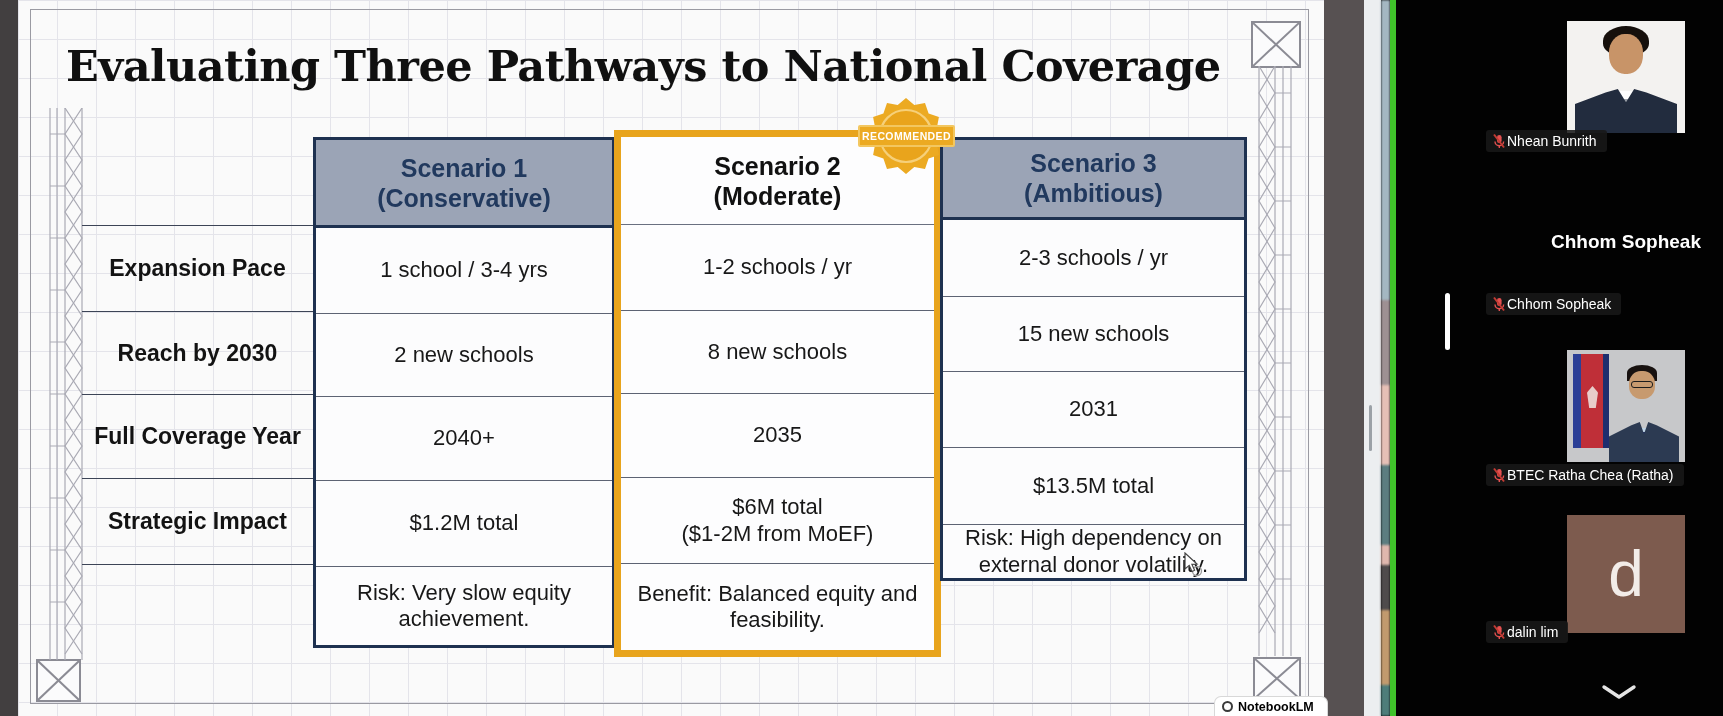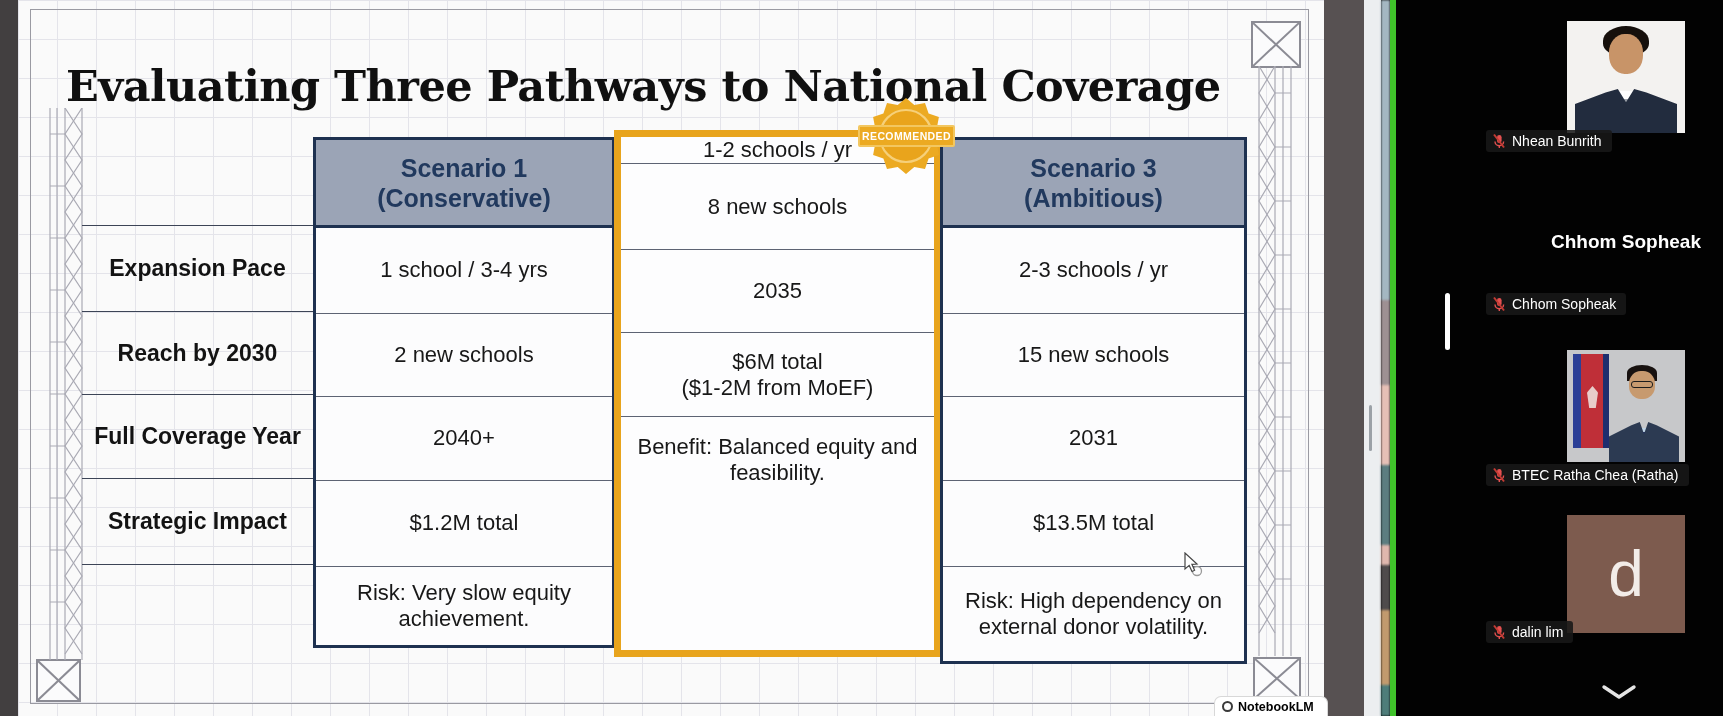--- a/index.html
+++ b/index.html
@@ -10,33 +10,33 @@
   
   .slide{position:absolute;left:18px;top:0;width:1306px;height:716px;background:#fafafa;
          background-image:linear-gradient(#e4e4ea 1px,transparent 1px),
                           linear-gradient(90deg,#e4e4ea 1px,transparent 1px);
          background-size:39px 39px;}
   .frame{position:absolute;left:12px;top:9px;width:1277px;height:693px;border:1px solid #9a9aa2;}
   .xbox{position:absolute;background:#fbfbfc;border:2px solid #8b8b94;}
   .xbox svg{display:block;width:100%;height:100%;}
   .truss{position:absolute;}
   
-  .title{position:absolute;left:48px;top:32px;width:1120px;
+  .title{position:absolute;left:48px;top:12px;width:1120px;
          font-family:"DejaVu Serif",serif;font-weight:700;font-size:43px;color:#101010;
          letter-spacing:-.5px;white-space:nowrap;}
   
   .col{position:absolute;display:flex;flex-direction:column;box-sizing:border-box;}
   .labels{left:64px;top:137px;width:231px;height:511px;}
   .labels .spacer{height:88px;}
   .labels .lrow{border-top:1px solid #3c4456;display:flex;align-items:center;justify-content:center;
                 font-weight:700;font-size:23px;color:#131313;text-align:center;line-height:1.15;}
   .labels .lrow:last-child{border-bottom:1px solid #3c4456;}
   .navycol{border:3px solid #1e3150;background:#fcfcfd;}
   .col1{left:295px;top:137px;width:302px;height:511px;}
-  .col3{left:922px;top:137px;width:307px;height:527px;}
+  .col3{left:922px;top:137px;width:307px;height:444px;}
   .goldcol{left:596px;top:130px;width:327px;height:527px;border:7px solid #e8a41d;background:#fdfdfe;}
   .hdr{display:flex;flex-direction:column;align-items:center;justify-content:center;
        font-weight:700;font-size:25px;line-height:1.2;}
   .navycol .hdr{height:85px;background:#9ba4b6;color:#21395e;border-bottom:3px solid #1e3150;}
   .goldcol .hdr{height:87px;background:#fdfdfe;color:#111;border-bottom:1px solid #6a7080;}
   .cell{display:flex;align-items:center;justify-content:center;text-align:center;
         font-size:22px;color:#181818;line-height:1.2;white-space:pre-line;padding:0 0;}
   .cell + .cell{border-top:1px solid #5d6373;}
   .navycol .cell:nth-of-type(2){height:85px;} .navycol .cell:nth-of-type(3){height:82px;}
   .navycol .cell:nth-of-type(4){height:83px;} .navycol .cell:nth-of-type(5){height:85px;}
@@ -64,21 +64,21 @@
   .gray-strip{position:absolute;left:1324px;top:0;width:40px;height:716px;background:#575152;}
   .light-strip{position:absolute;left:1364px;top:0;width:17px;height:716px;background:#eceef0;}
   .mini-scroll{position:absolute;left:5px;top:405px;width:3px;height:46px;background:#9ba1a7;border-radius:2px;}
   .sliver{position:absolute;left:1381px;top:0;width:9px;height:716px;filter:blur(1px);}
   .sliver div{width:100%;}
   .green-strip{position:absolute;left:1390px;top:0;width:6px;height:716px;background:#3fc32a;}
   
   .panel{position:absolute;left:1396px;top:0;width:327px;height:716px;background:#020202;}
   .handle{position:absolute;left:49px;top:293px;width:5px;height:57px;background:#fff;border-radius:3px;}
   .photo{position:absolute;width:118px;overflow:hidden;}
-  .name-label{position:absolute;left:90px;display:inline-flex;align-items:center;gap:5px;
+  .name-label{position:absolute;left:90px;display:inline-flex;align-items:center;
               background:rgba(24,24,24,.88);border-radius:3px;padding:3px 10px 3px 5px;
               color:#fff;font-size:14px;white-space:nowrap;z-index:3;}
   .big-name{position:absolute;left:110px;top:231px;width:240px;text-align:center;
             color:#fff;font-weight:700;font-size:19px;}
   .avatar{position:absolute;left:171px;top:515px;width:118px;height:118px;background:#7d5b4e;
           display:flex;align-items:center;justify-content:center;color:#f2ece8;font-size:64px;}
   .chevron{position:absolute;left:205px;top:684px;cursor:pointer;}
   
   .p1{left:171px;top:21px;height:112px;background:#f3f2f0;}
   .p3{left:171px;top:350px;height:112px;background:#c7c8ca;}
@@ -152,20 +152,24 @@
         <span>(Conservative)</span>
       </div>
       <div class="cell">1 school / 3-4 yrs</div>
       <div class="cell">2 new schools</div>
       <div class="cell">2040+</div>
       <div class="cell">$1.2M total</div>
       <div class="cell">Risk: Very slow equity achievement.</div>
     </div>
 
     <div class="col goldcol">
+      <div class="hdr">
+        <span>Scenario 2</span>
+        <span>(Moderate)</span>
+      </div>
       <div class="cell">1-2 schools / yr</div>
       <div class="cell">8 new schools</div>
       <div class="cell">2035</div>
       <div class="cell">$6M total
 ($1-2M from MoEF)</div>
       <div class="cell">Benefit: Balanced equity and feasibility.</div>
     </div>
 
     <div class="col navycol col3">
       <div class="hdr">

